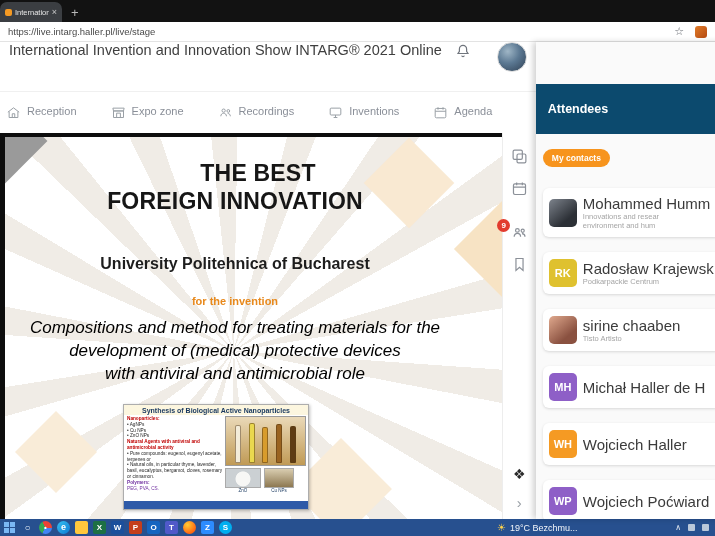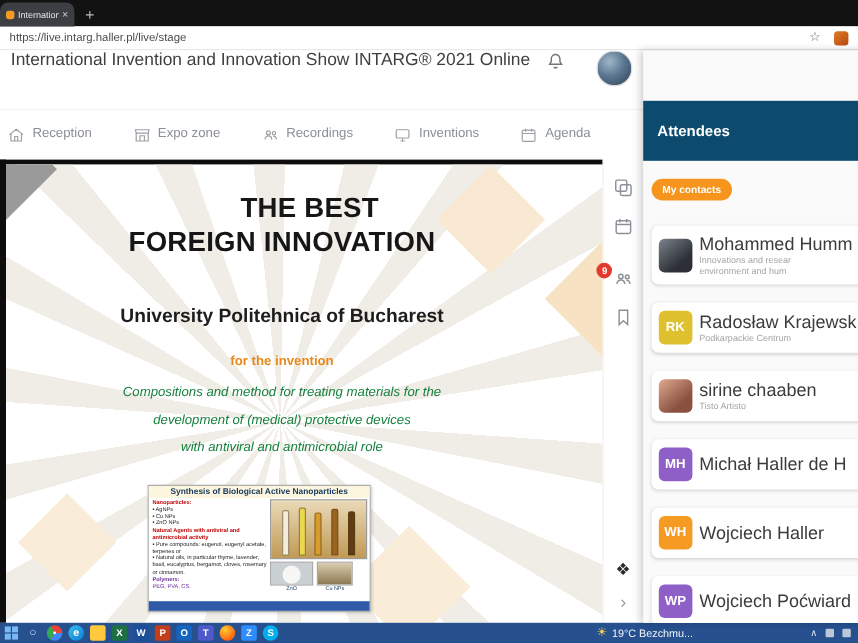--- a/index.html
+++ b/index.html
@@ -41,21 +41,21 @@
   .d2 { width:92px; height:92px; left:468px; top:66px; background:#f7e3c4; }
   .d3 { width:58px; height:58px; left:22px; top:286px; background:#f9ecd8; }
   .d4 { width:72px; height:72px; left:300px; top:316px; background:#f9ecd8; }
   .d5 { width:50px; height:50px; left:508px; top:210px; background:#f9ecd8; }
 
   .slide-content { position:absolute; left:0; top:0; width:460px; text-align:center; }
   .s-title { font-size:23px; font-weight:800; color:#161616; line-height:28px; letter-spacing:.2px; }
   .s-title.first { margin-top:22px;margin-left:46px; }
   .s-univ { margin-top:40px; font-size:16px; font-weight:800; color:#1d1d1d; }
   .s-kicker { margin-top:22px; font-size:11px; font-weight:700; color:#e8891c; }
-  .s-desc { font-size:11px; font-style:italic; color:#15803d; line-height:23px; }
+  .s-desc { font-size:17px; font-style:italic; color:#000000; line-height:23px; }
   .s-desc.first { margin-top:9px; }
 
   .figure { position:absolute; left:118px; top:267px; width:186px; height:106px; background:#fff; border:1px solid #adadad; text-align:left; box-shadow:1px 1px 3px rgba(0,0,0,.25); }
   .fig-title { font-size:7px; font-weight:700; color:#17375e; text-align:center; padding:2px 2px 1px; background:#fcf6df; }
   .fig-body { display:flex; gap:2px; padding:1px 2px 0 3px; }
   .fig-text { width:96px; flex-shrink:0; }
   .fig-line { font-size:4.7px; line-height:5.8px; color:#1c1c1c; }
   .fig-line.head { color:#c00000; font-weight:700; }
   .fig-line.head2 { color:#7030a0; font-weight:700; }
   .fig-line.item2 { color:#7030a0; }

